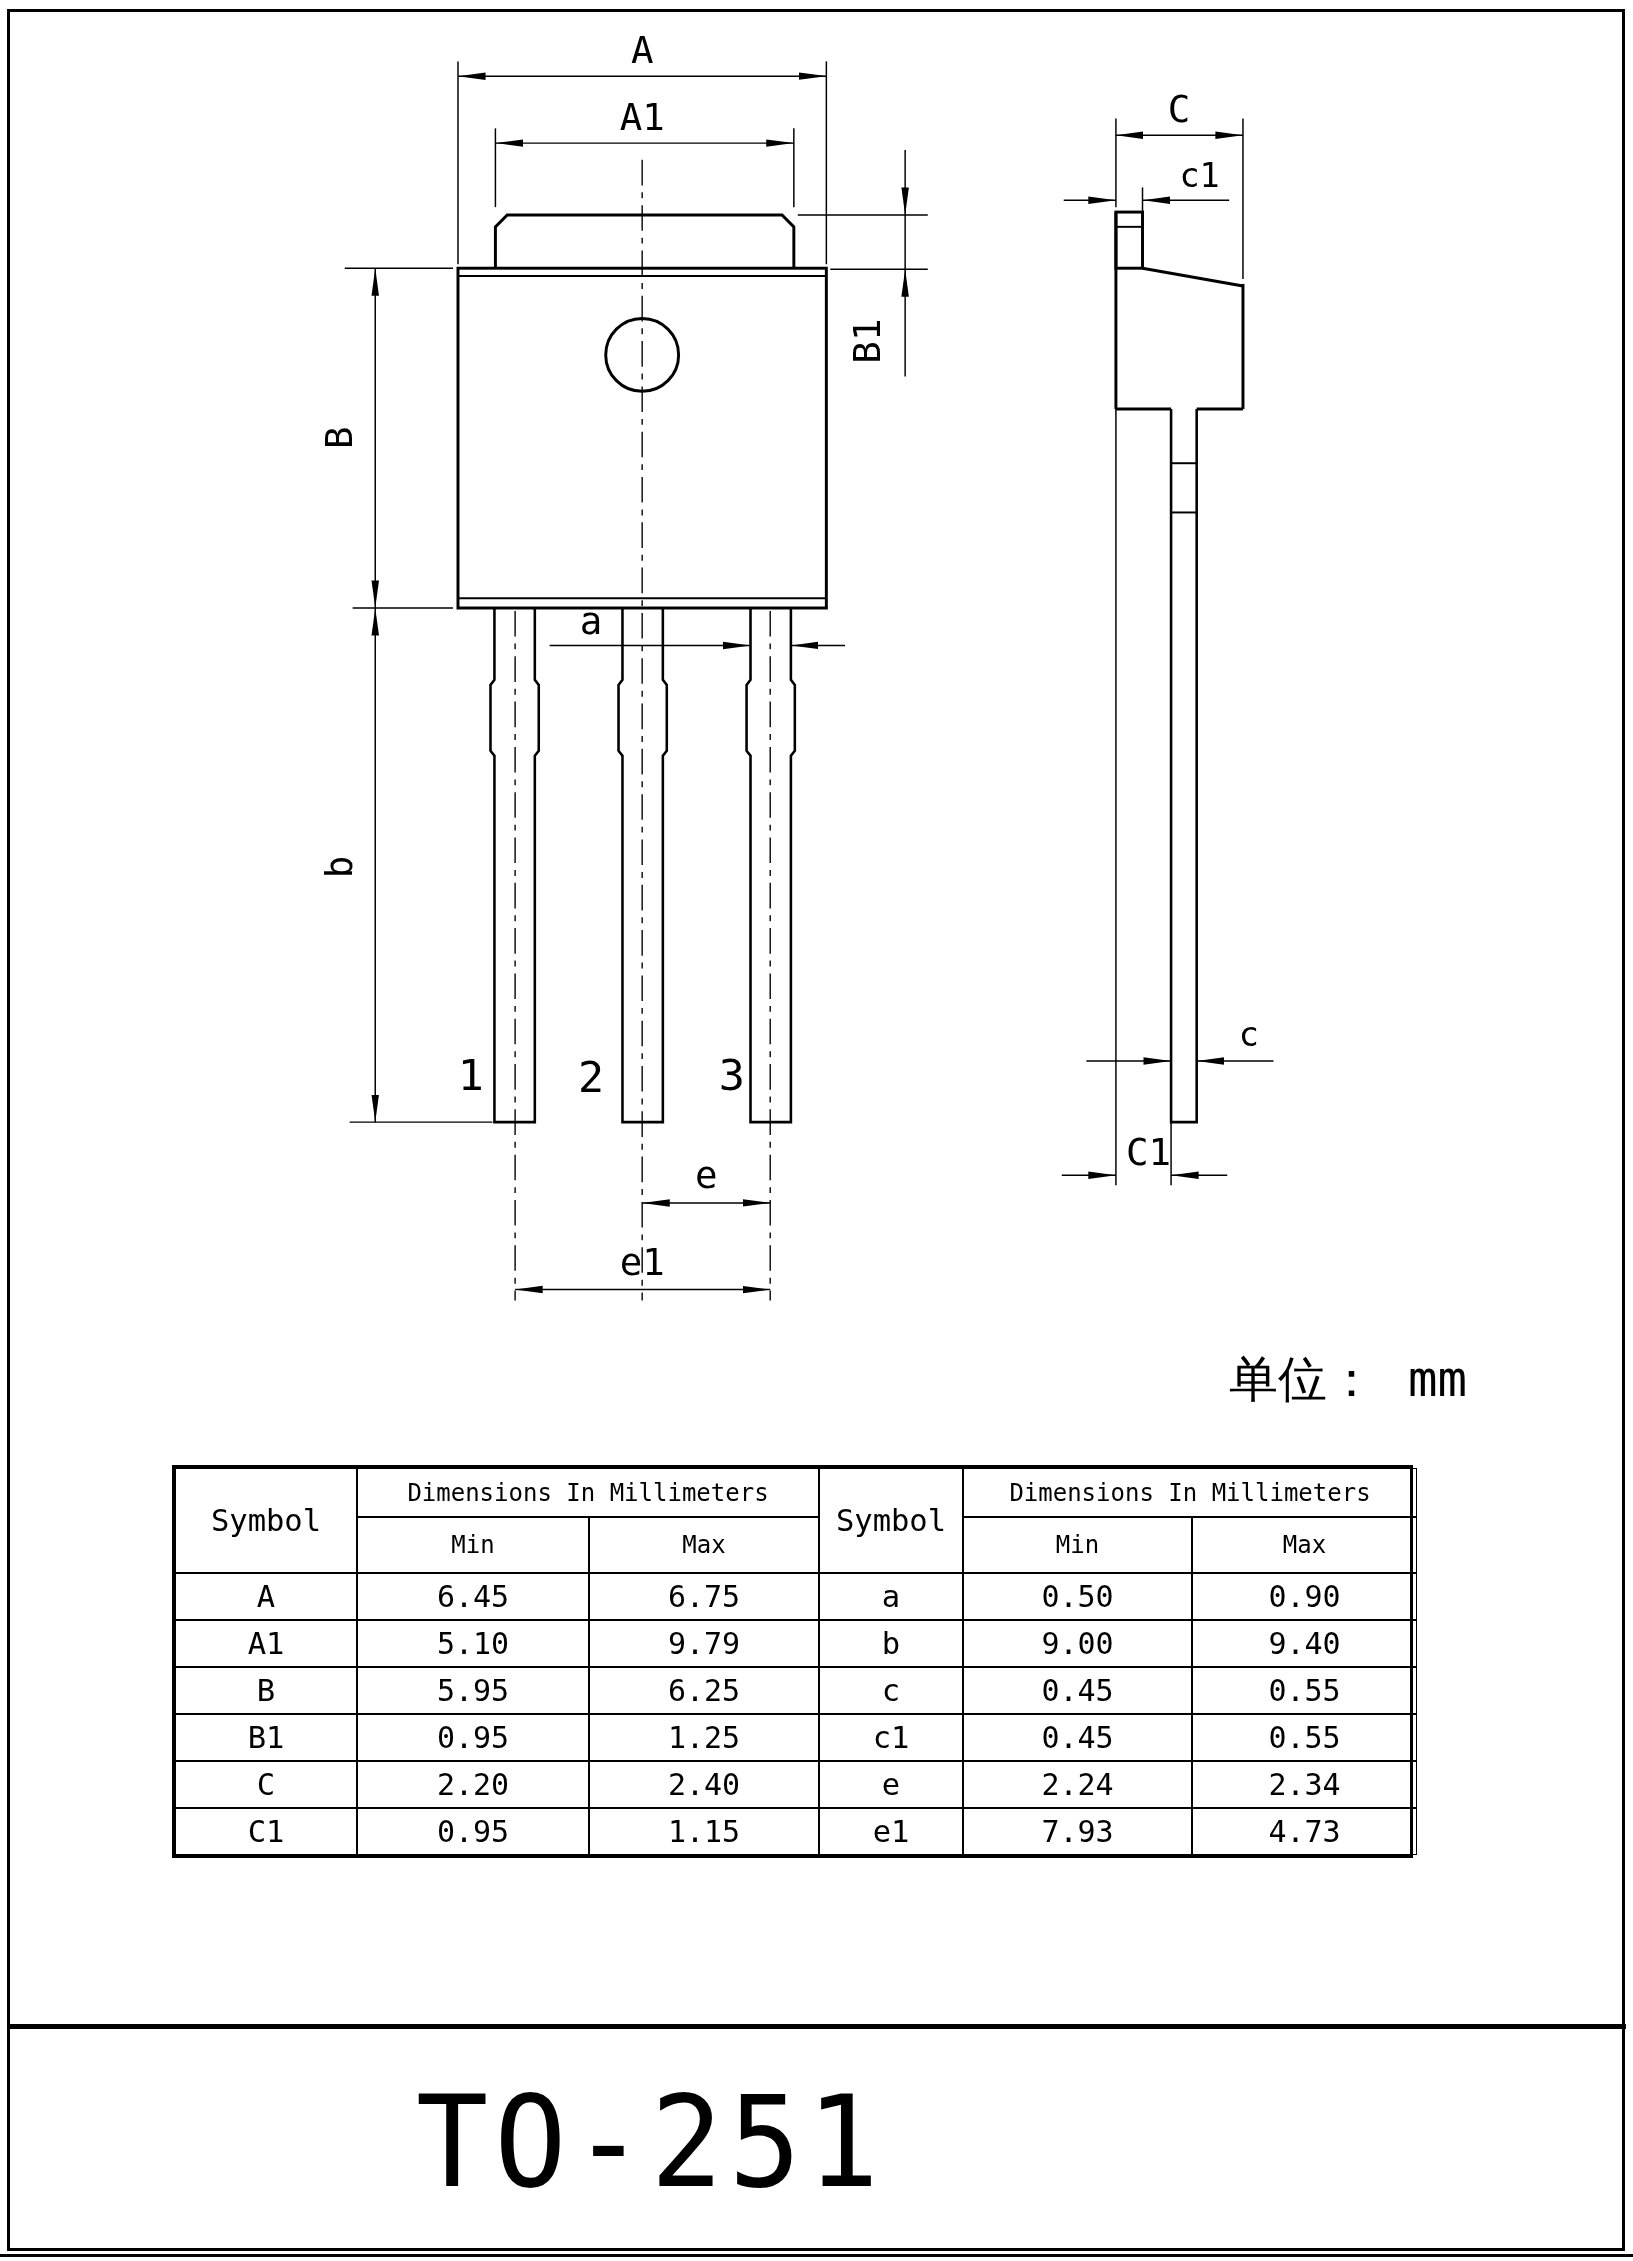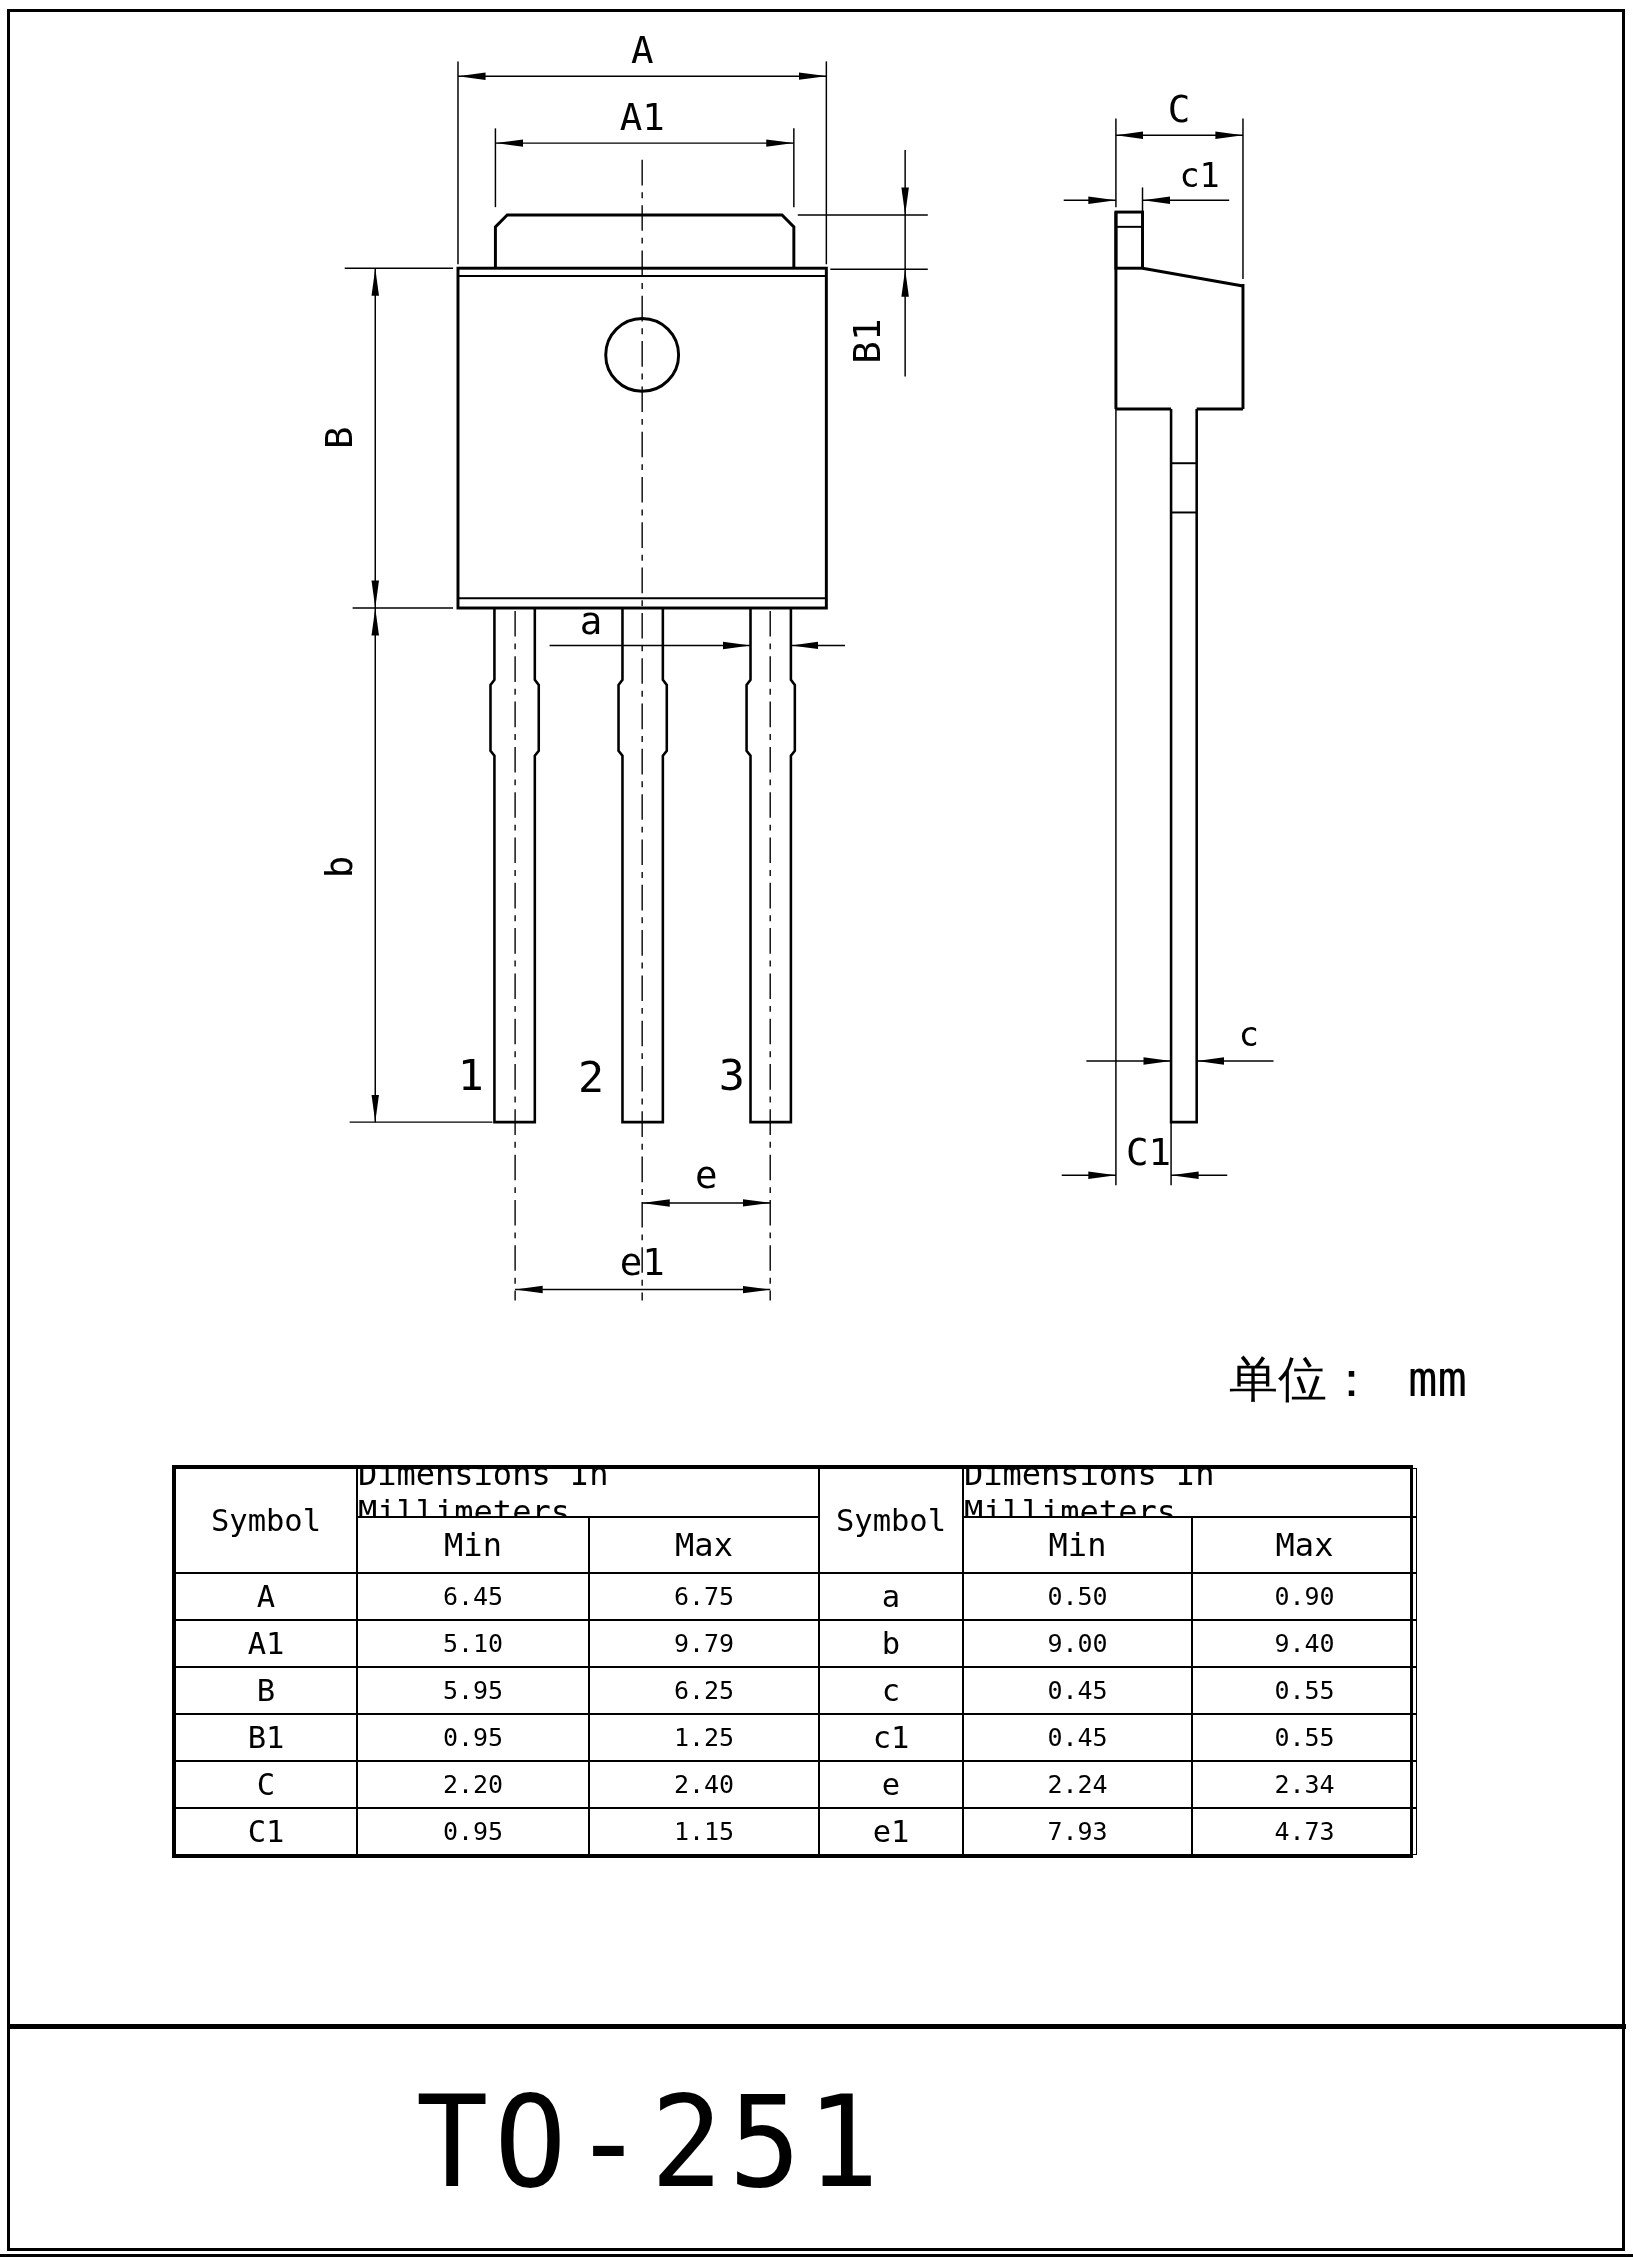--- a/index.html
+++ b/index.html
@@ -32,24 +32,24 @@
     grid-template-columns:182px 232px 230px 144px 229px 225px;
     grid-template-rows:49px 56px repeat(6,47px);
     border:3px solid #000;
     box-sizing:border-box;
     background:#fff;
     margin-top:19px;
   }
   .dim-table .cell{
     border:1px solid #000;
     display:flex;align-items:center;justify-content:center;
-    font-size:25px;
+    font-size:30px;
     overflow:hidden;
   }
-  .dim-table .hdr{font-size:32px;}
+  .dim-table .hdr{font-size:24px;}
   .dim-table .sym-hdr{grid-row:1/3;font-size:30.5px;}
   .dim-table .span2{grid-column:span 2;}
   .dim-table .symcell{font-size:30.5px;}
 
   .units-note{
     position:absolute;left:1229px;top:1352px;
     font-size:49px;line-height:55px;
     white-space:nowrap;
   }
   .units-note .cjk{font-family:Liberation Mono, monospace;margin-top:20px;}

